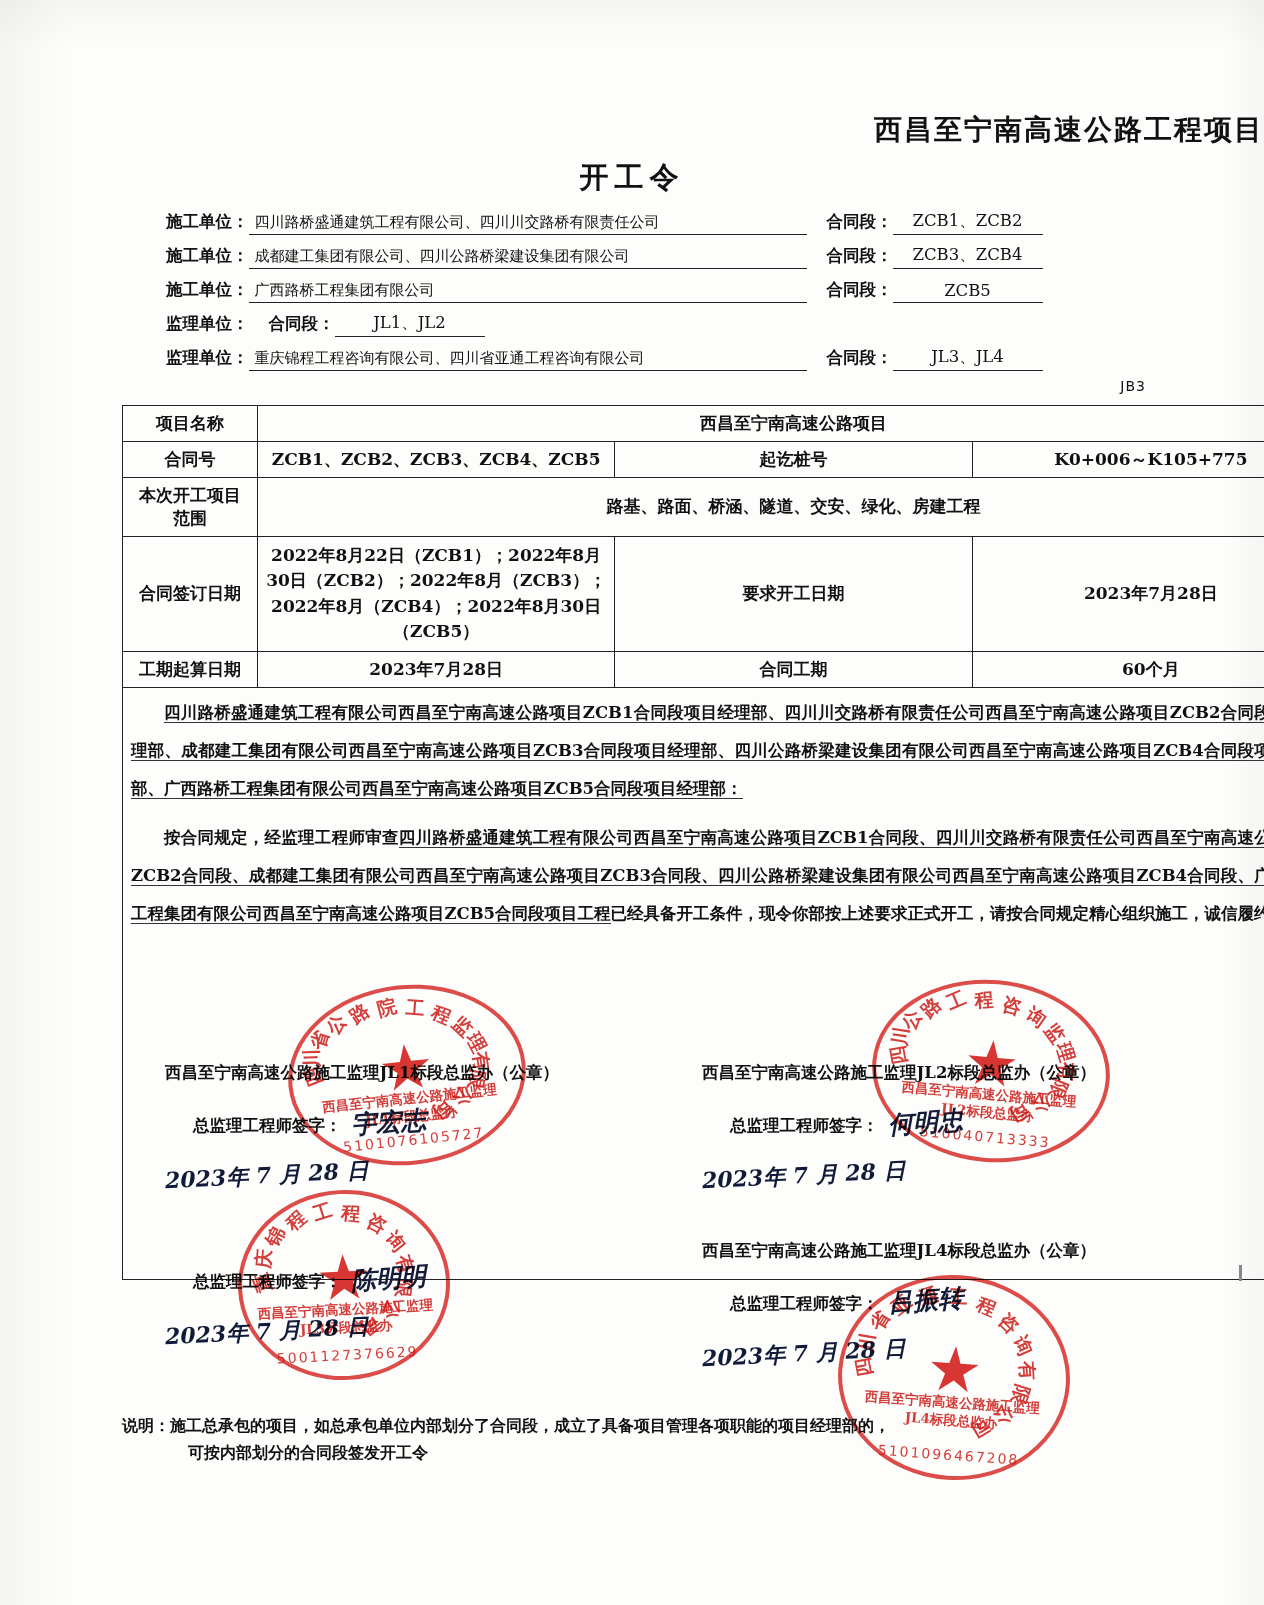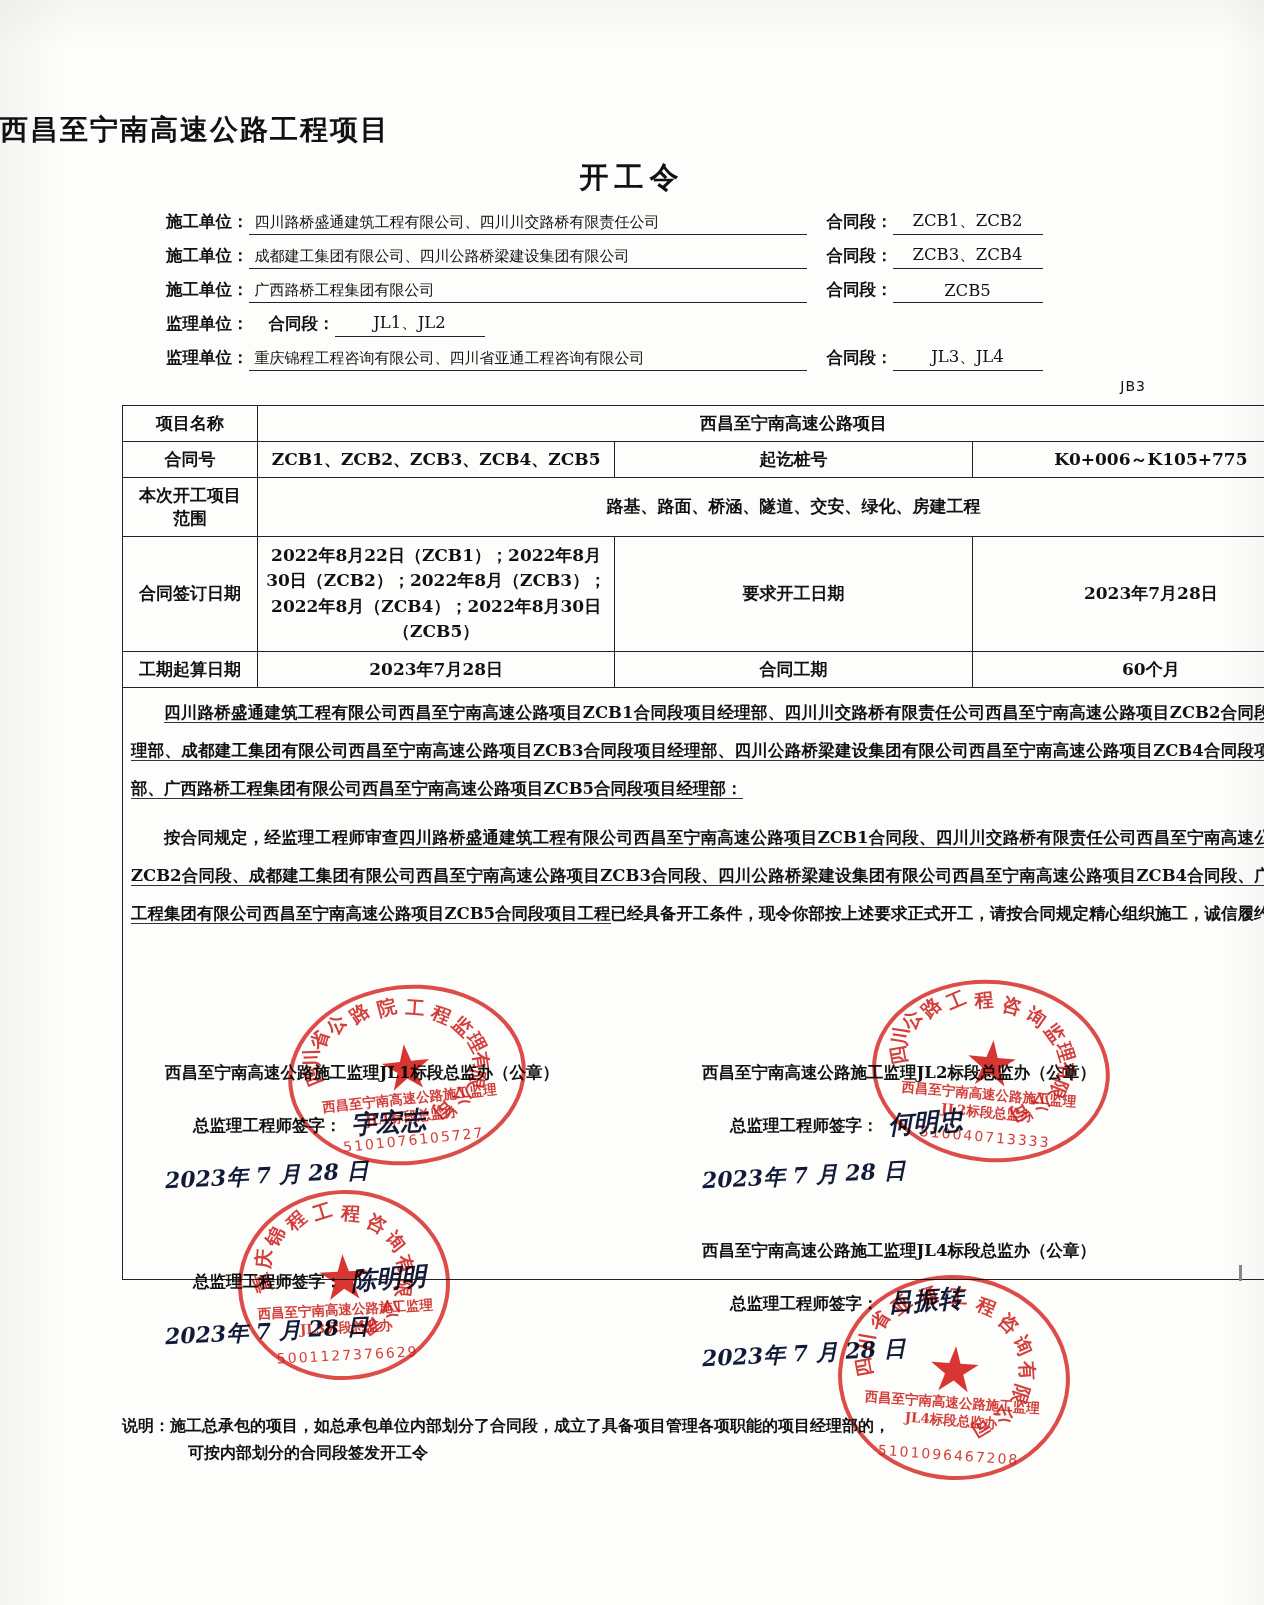--- a/index.html
+++ b/index.html
@@ -29,21 +29,21 @@
       linear-gradient(to right, rgba(0,0,0,0.035) 0px, rgba(0,0,0,0) 70px),
       linear-gradient(to left, rgba(0,0,0,0.03) 0px, rgba(0,0,0,0) 40px),
       linear-gradient(to bottom, rgba(0,0,0,0.03) 0px, rgba(0,0,0,0) 50px);
     pointer-events: none;
   }
   .doc-title {
     position: absolute;
     top: 110px;
     left: 0;
     width: 100%;
-    text-align: left;
+    text-align: right;
     font-size: 28px;
     font-weight: bold;
     letter-spacing: 2px;
     line-height: 1.45;
   }
   .doc-subtitle {
     position: absolute;
     top: 158px;
     left: 0;
     width: 100%;

